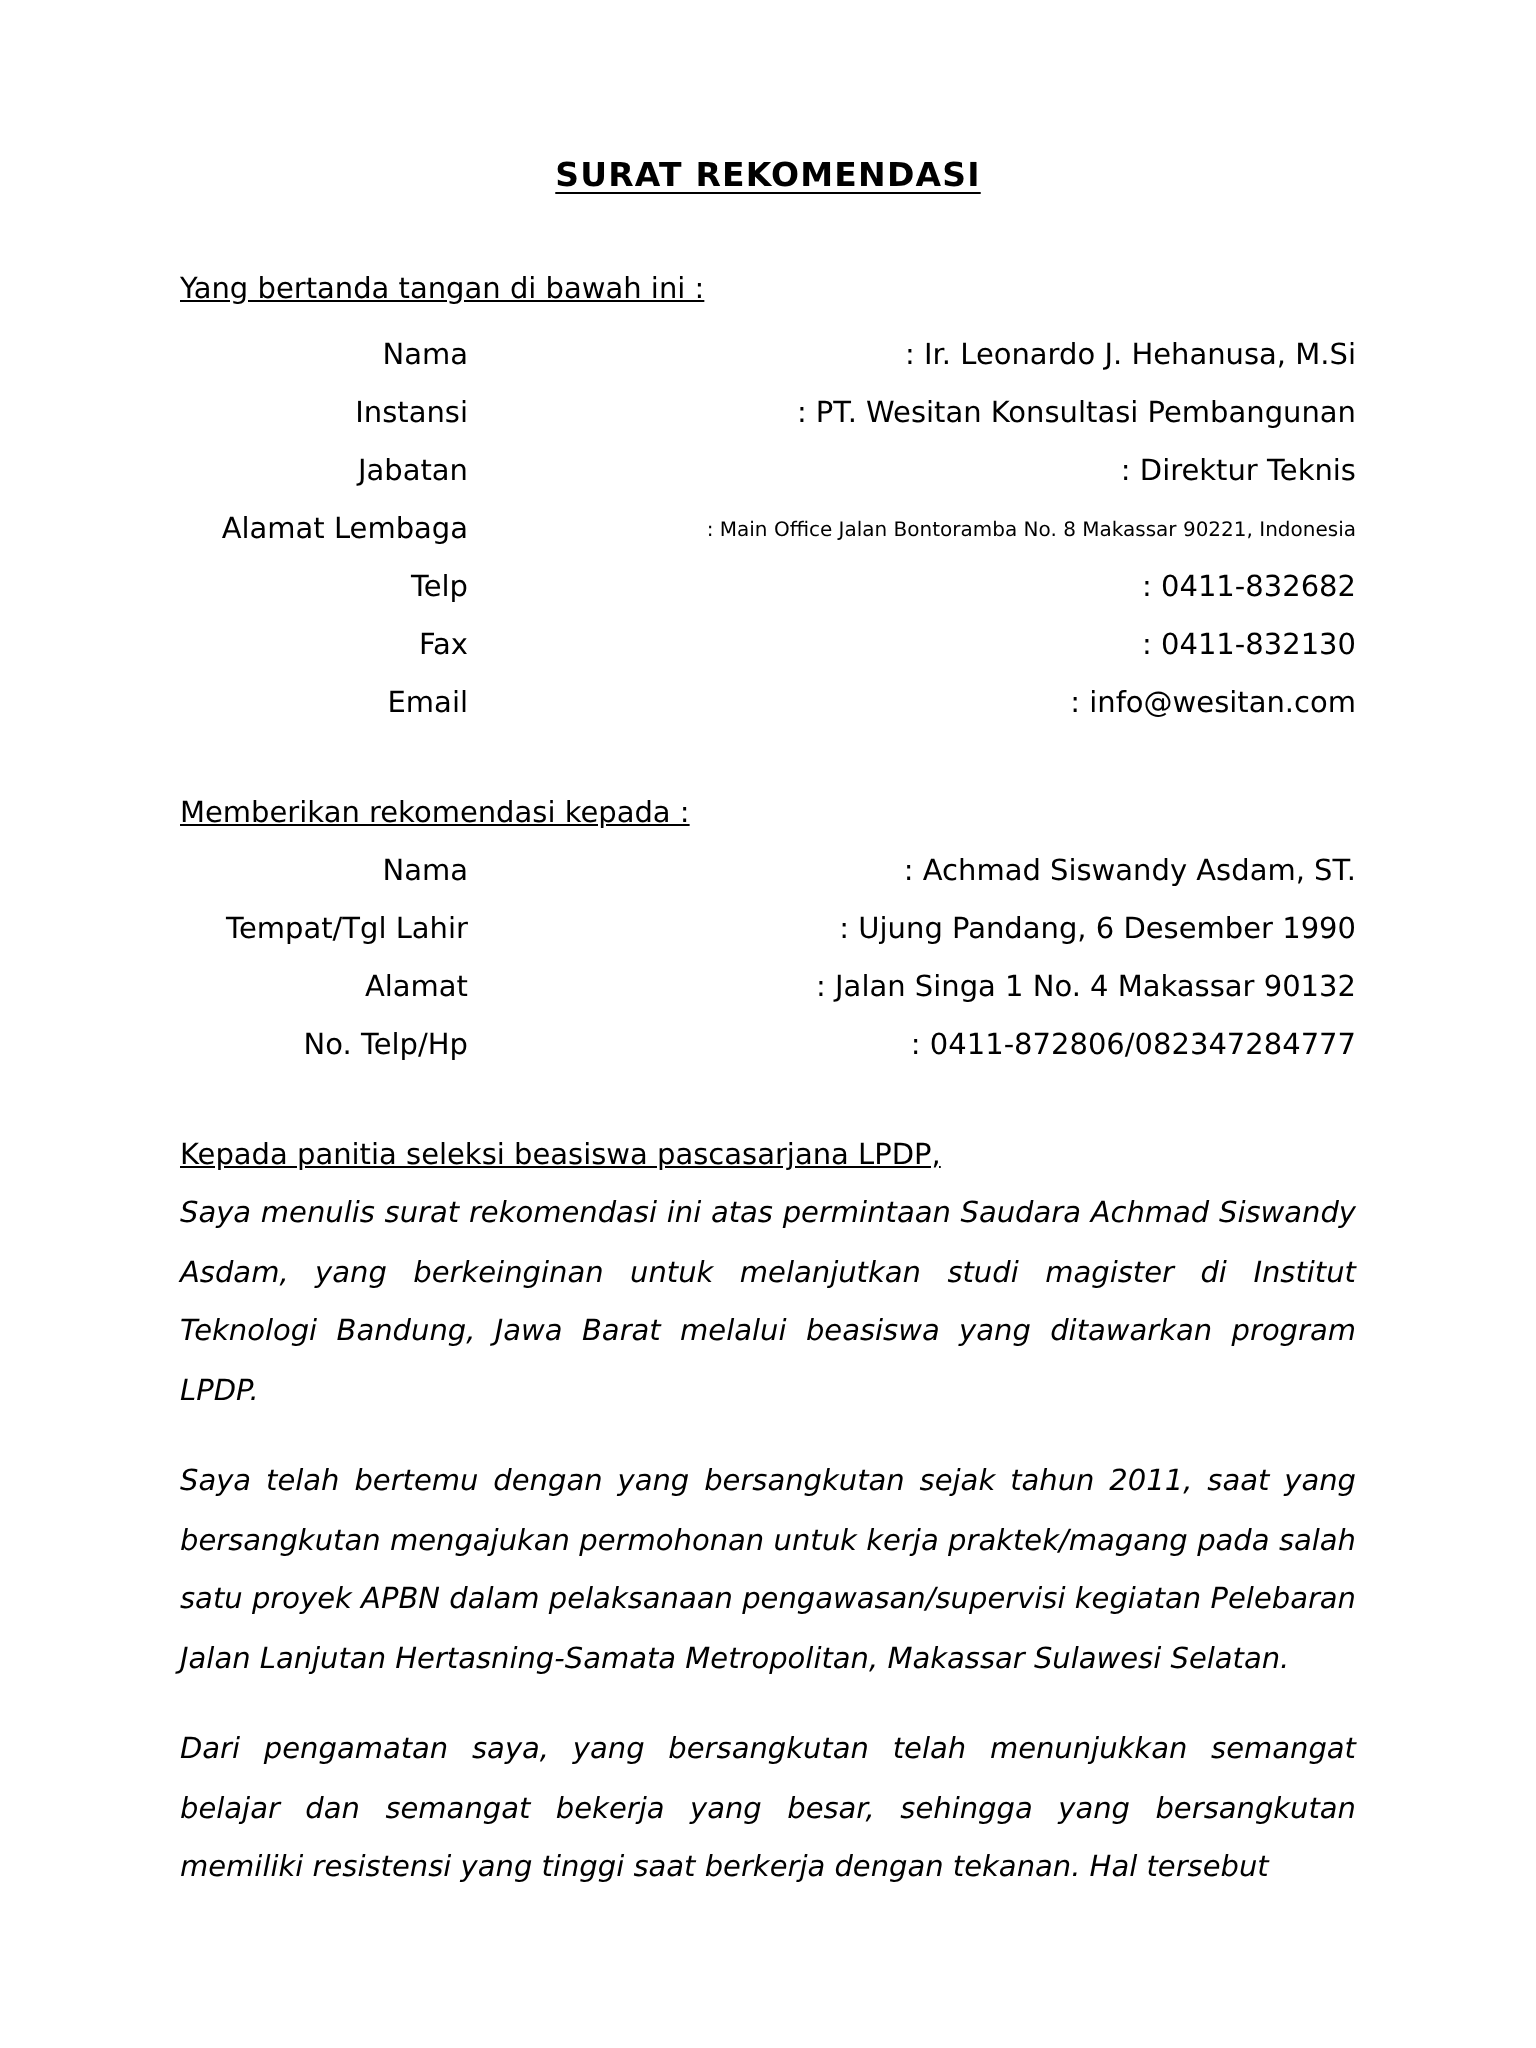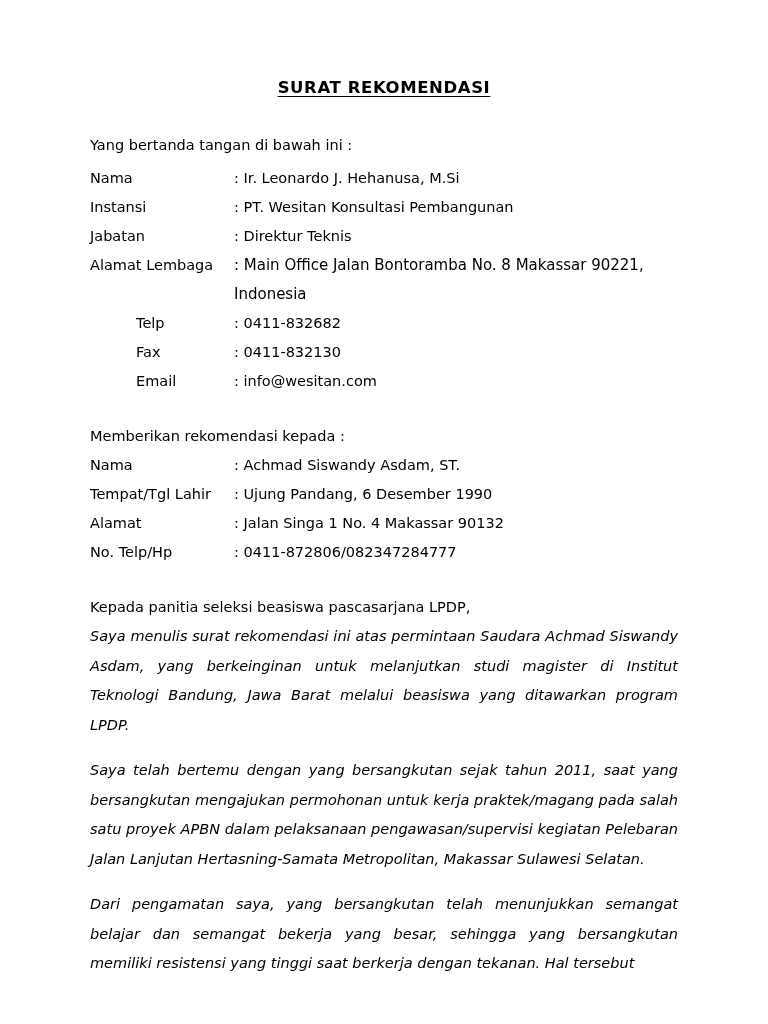--- a/index.html
+++ b/index.html
@@ -28,29 +28,31 @@
     font-size: 16.5px;
     letter-spacing: 0.6px;
     text-decoration: underline;
     text-underline-offset: 3px;
     margin: 0 0 34px 0;
   }
   .line {
     font-size: 14.5px;
     line-height: 29px;
     white-space: pre-wrap;
+    text-decoration: underline;
   }
   .intro-line {
     margin-bottom: 4px;
   }
   .field-row {
     display: flex;
     align-items: flex-start;
     font-size: 14.5px;
     line-height: 29px;
+    text-align: right;
   }
   .field-label {
     flex: 0 0 144px;
     max-width: 144px;
   }
   .field-label.indent {
     padding-left: 46px;
     flex-basis: 144px;
     max-width: 144px;
     box-sizing: border-box;
@@ -61,21 +63,21 @@
   .gap-md { height: 26px; }
   .para {
     font-size: 14.5px;
     line-height: 29.5px;
     text-align: justify;
     margin: 0 0 16px 0;
     font-style: italic;
   }
   .para.nosp { margin-bottom: 13px; }
   .addr-wrap {
-    font-size: 15px;
+    font-size: 10px;
     line-height: 29px;
   }
 </style>
 </head>
 <body>
 
 <div class="page">
 
   <div class="doc-title">SURAT REKOMENDASI</div>
 

